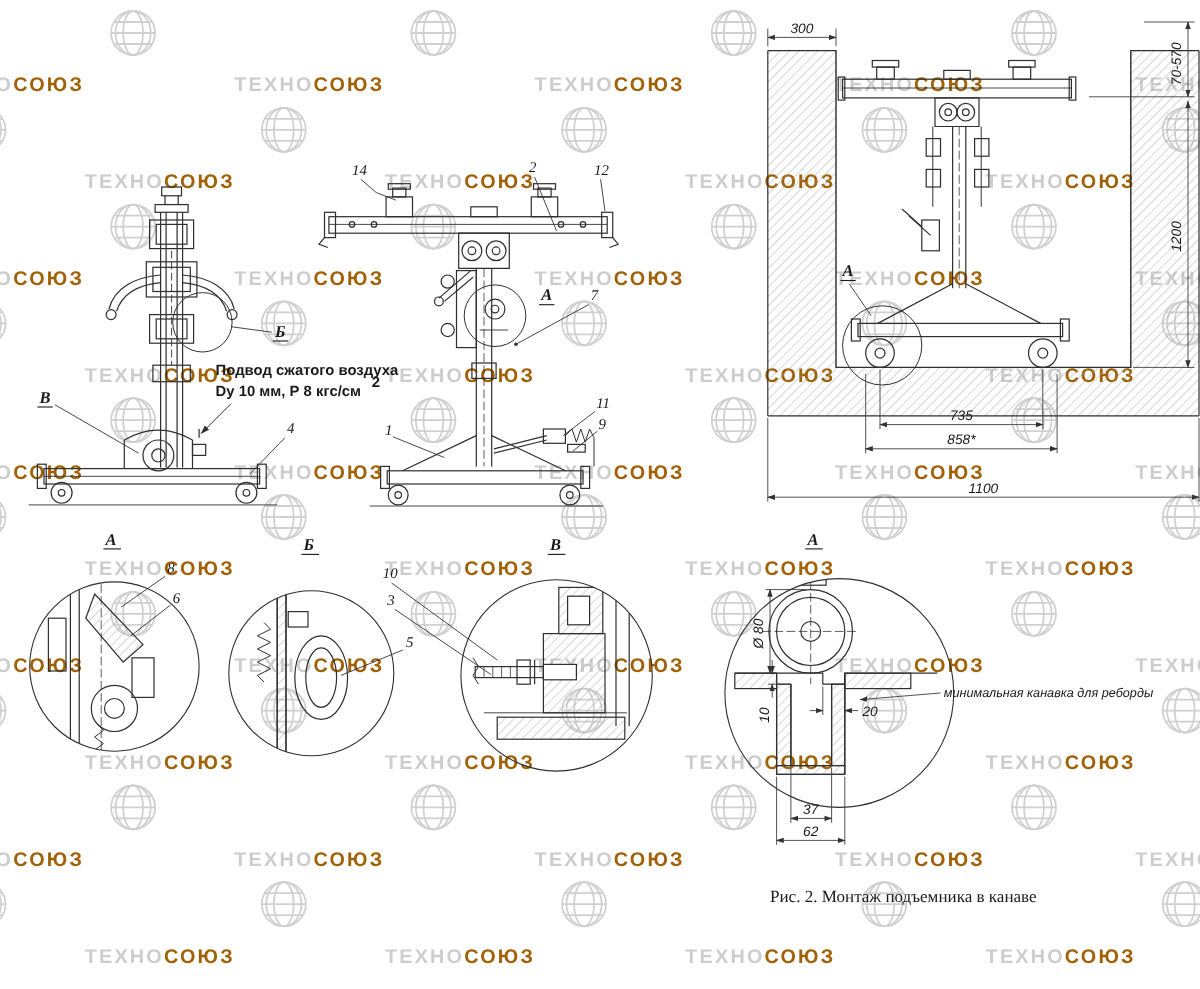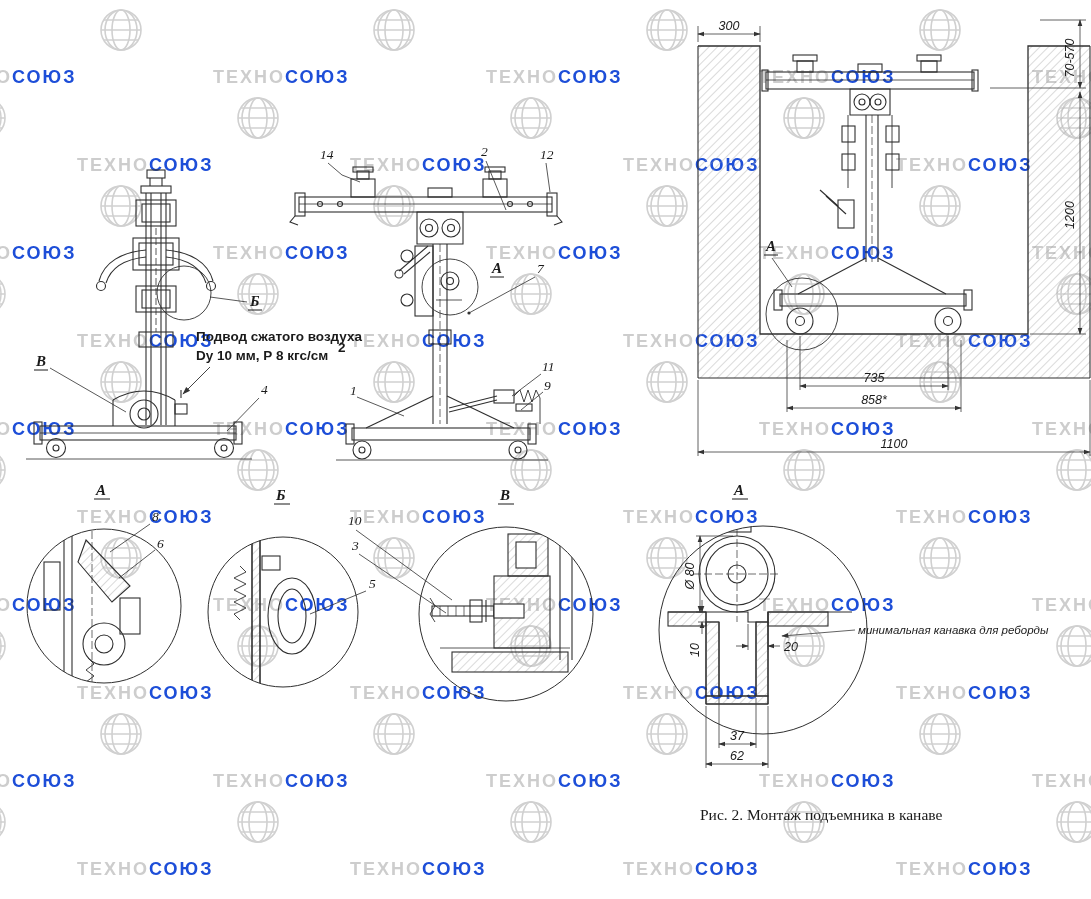--- a/index.html
+++ b/index.html
@@ -3,21 +3,21 @@
 <meta charset="utf-8">
 <style>
   html,body{margin:0;padding:0;}
   body{width:1091px;height:899px;background:#ffffff;overflow:hidden;
        font-family:"Liberation Sans",sans-serif;}
   #canvas{position:relative;width:1091px;height:899px;background:#fff;overflow:hidden;}
   #watermark{position:absolute;left:0;top:0;width:1091px;height:899px;z-index:0;}
   .wm-text{position:absolute;font-family:"Liberation Sans",sans-serif;font-weight:bold;
            font-size:18px;letter-spacing:2px;white-space:nowrap;user-select:none;}
   .wm-dark{color:#cdcdcd;}
-  .wm-light{color:#1d4ed8;}
+  .wm-light{color:#a16207;}
   .wm-globe{position:absolute;width:46px;height:46px;}
   #drawing{position:absolute;left:0;top:0;z-index:1;}
   svg text{fill:#1a1a1a;stroke:none;}
   .lbl{font:italic bold 15px "Liberation Serif",serif;}
   .co{font:italic 13.5px "Liberation Serif",serif;}
   .dim{font:italic 12.5px "Liberation Sans",sans-serif;}
   .note-b{font:bold 13.5px "Liberation Sans",sans-serif;}
   .note-s{font:italic 11.5px "Liberation Sans",sans-serif;}
   .cap{font:15.5px "Liberation Serif",serif;}
 </style>

